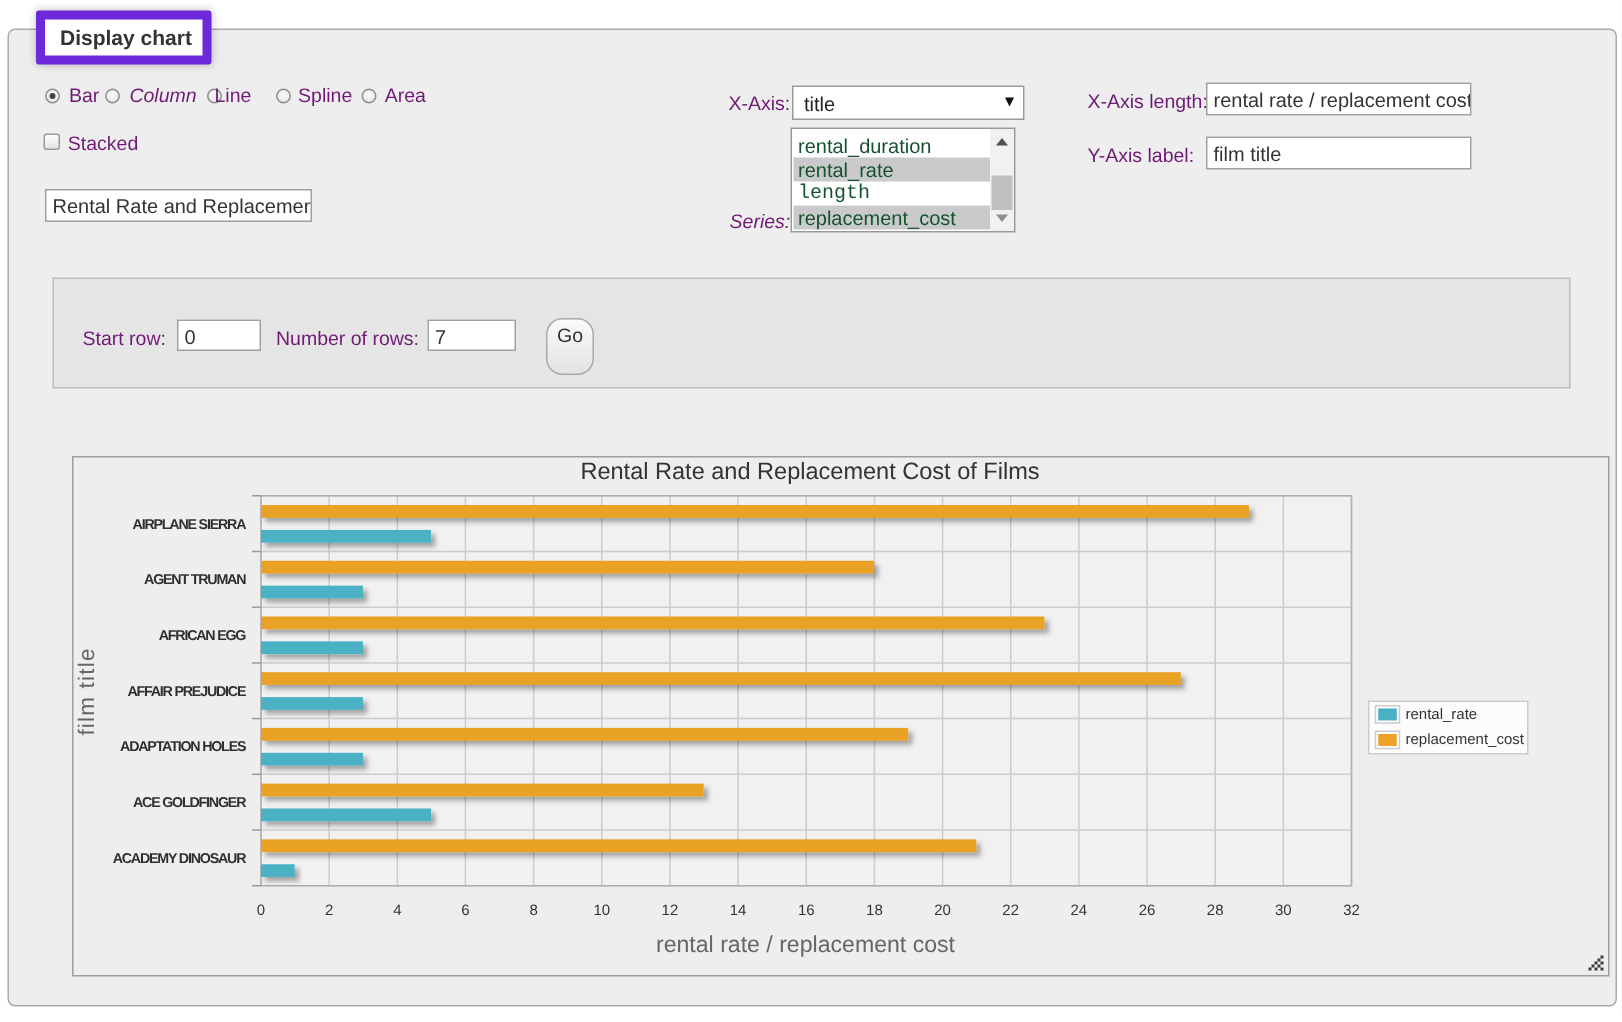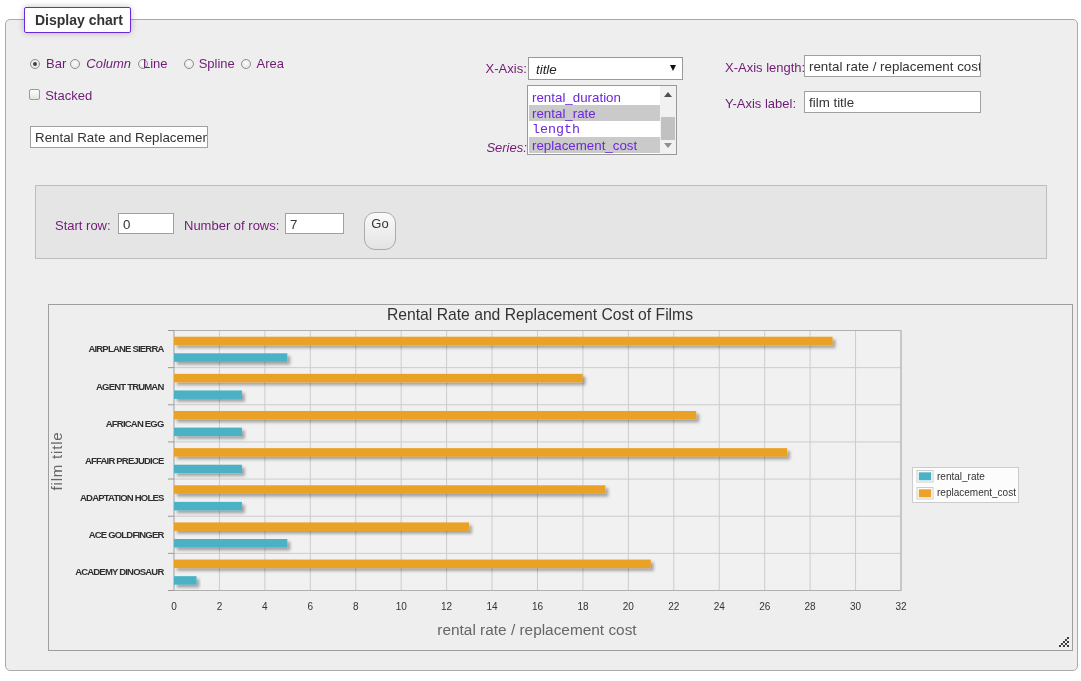--- a/index.html
+++ b/index.html
@@ -1,33 +1,33 @@
 <!DOCTYPE html>
 <html><head>
 <meta charset="utf-8">
 <style>
 * { margin:0; padding:0; box-sizing:border-box; }
 html,body { width:1081px; height:681px; background:#fff; font-family:"Liberation Sans",sans-serif; overflow:hidden; }
 #page { position:relative; width:1081px; height:681px; }
 .abs { position:absolute; }
 #fieldset { left:5px; top:19px; width:1073px; height:652px; background:#eeeeee; border:1px solid #aaaaaa; border-radius:5px; }
-#legendbox { left:24px; top:7px; background:#ffffff; border:1px solid #6d28d9; border-radius:2px; padding:4px 7px 4px 10px; font-size:14px; font-weight:bold; color:#333; box-shadow:0 0 6px rgba(0,0,0,0.25); z-index:5; }
+#legendbox { left:24px; top:7px; background:#ffffff; border:6px solid #6d28d9; border-radius:2px; padding:4px 7px 4px 10px; font-size:14px; font-weight:bold; color:#333; box-shadow:0 0 6px rgba(0,0,0,0.25); z-index:5; }
 .lbl { font-size:13px; line-height:16px; color:#701a75; white-space:nowrap; }
 
 .radio { width:10px; height:10px; border-radius:50%; border:1px solid #8e8e8e; background:radial-gradient(circle at 50% 40%, #fbfbfb 0%, #e9e9e9 70%, #d8d8d8 100%); }
 .radio.sel::after { content:""; position:absolute; left:2px; top:2px; width:4px; height:4px; border-radius:50%; background:#424242; }
 .checkbox { width:11px; height:11px; border:1px solid #9a9a9a; border-radius:2px; background:linear-gradient(#fdfdfd,#e4e4e4); }
 .tinput { background:#fff; border:1px solid #a0a0a0; font-size:13.33px; color:#333; line-height:20px; padding:1px 4px 0; white-space:nowrap; overflow:hidden; }
 
 #xsel { left:528px; top:57px; width:155px; height:23px; background:#fff; border:1px solid #999; }
-#xsel .txt { position:absolute; left:7px; top:4px; font-size:13.33px; color:#222;font-style:italic; }
+#xsel .txt { position:absolute; left:7px; top:4px; font-size:13.33px; color:#222; }
 #xsel .arr { position:absolute; right:6px; top:7px; width:0; height:0; border-left:3.5px solid transparent; border-right:3.5px solid transparent; border-top:6px solid #111; }
 
 #listbox { left:527px; top:85px; width:150px; height:70px; background:#fff; border:1px solid #999; }
-.opt { position:absolute; left:1px; width:131px; height:16px; font-size:13.33px; color:#6d28d9; padding-left:3px; line-height:17px; white-space:nowrap; }
+.opt { position:absolute; left:1px; width:131px; height:16px; font-size:13.33px; color:#14532d; padding-left:3px; line-height:17px; white-space:nowrap; }
 .opt.sel { background:#cacaca; }
 #sbar { position:absolute; right:0px; top:0px; width:16px; height:68px; background:#f1f1f1; }
 #sbar .thumb { position:absolute; top:31px; left:1px; width:14px; height:23px; background:#c1c1c1; }
 #sbar .tri-up { position:absolute; left:4px; top:6px; width:0; height:0; border-left:4px solid transparent; border-right:4px solid transparent; border-bottom:5px solid #505050; }
 #sbar .tri-dn { position:absolute; left:4px; bottom:6px; width:0; height:0; border-left:4px solid transparent; border-right:4px solid transparent; border-top:5px solid #8f8f8f; }
 
 #panel { left:35px; top:185px; width:1012px; height:74px; background:#e5e5e5; border:1px solid #bdbdbd; }
 #gobtn { left:364px; top:212px; width:32px; height:38px; border:1px solid #ababab; border-radius:11px; background:linear-gradient(#fafafa,#e3e3e3); font-size:13px; color:#333; text-align:center; line-height:21px; }
 
 #chartbox { left:24px; top:304px; width:1025px; height:347px; background:#eeeeee; border:1px solid #9e9e9e;margin-left:24px; }

